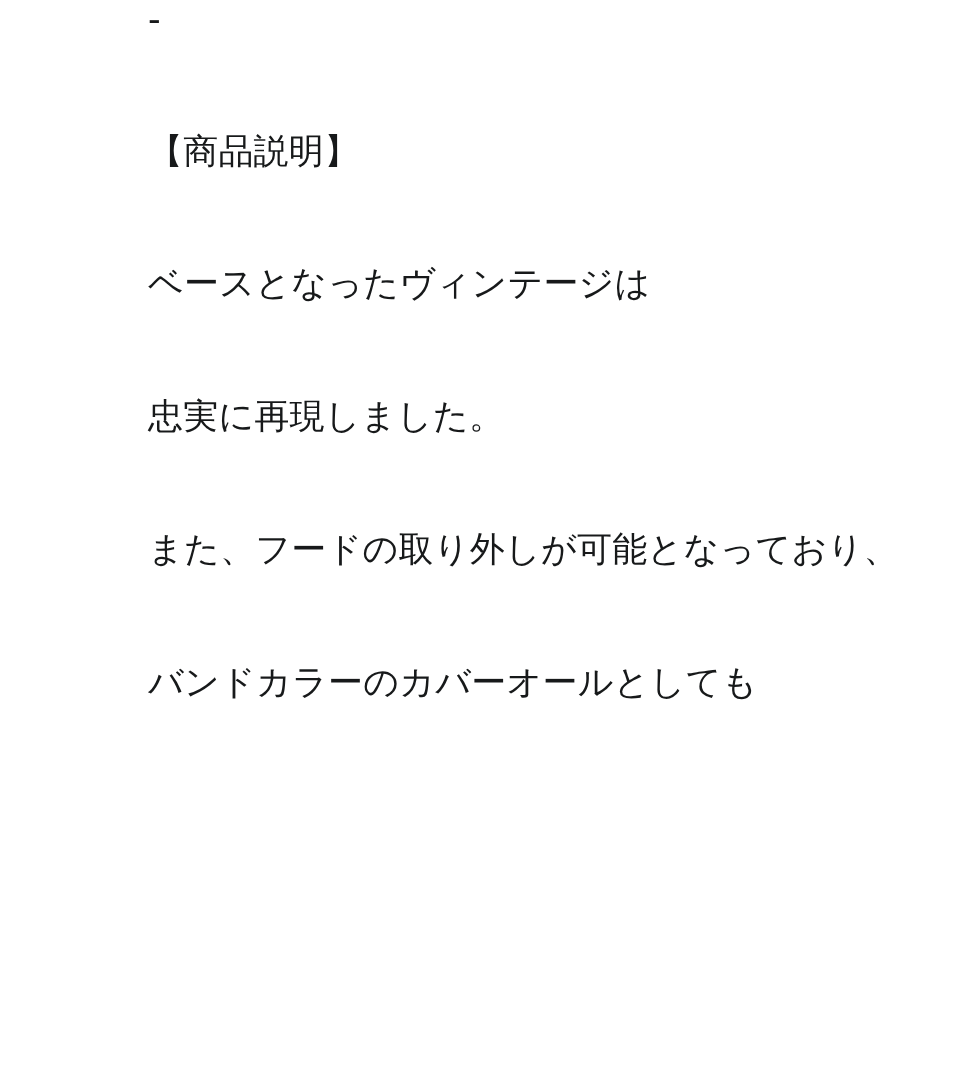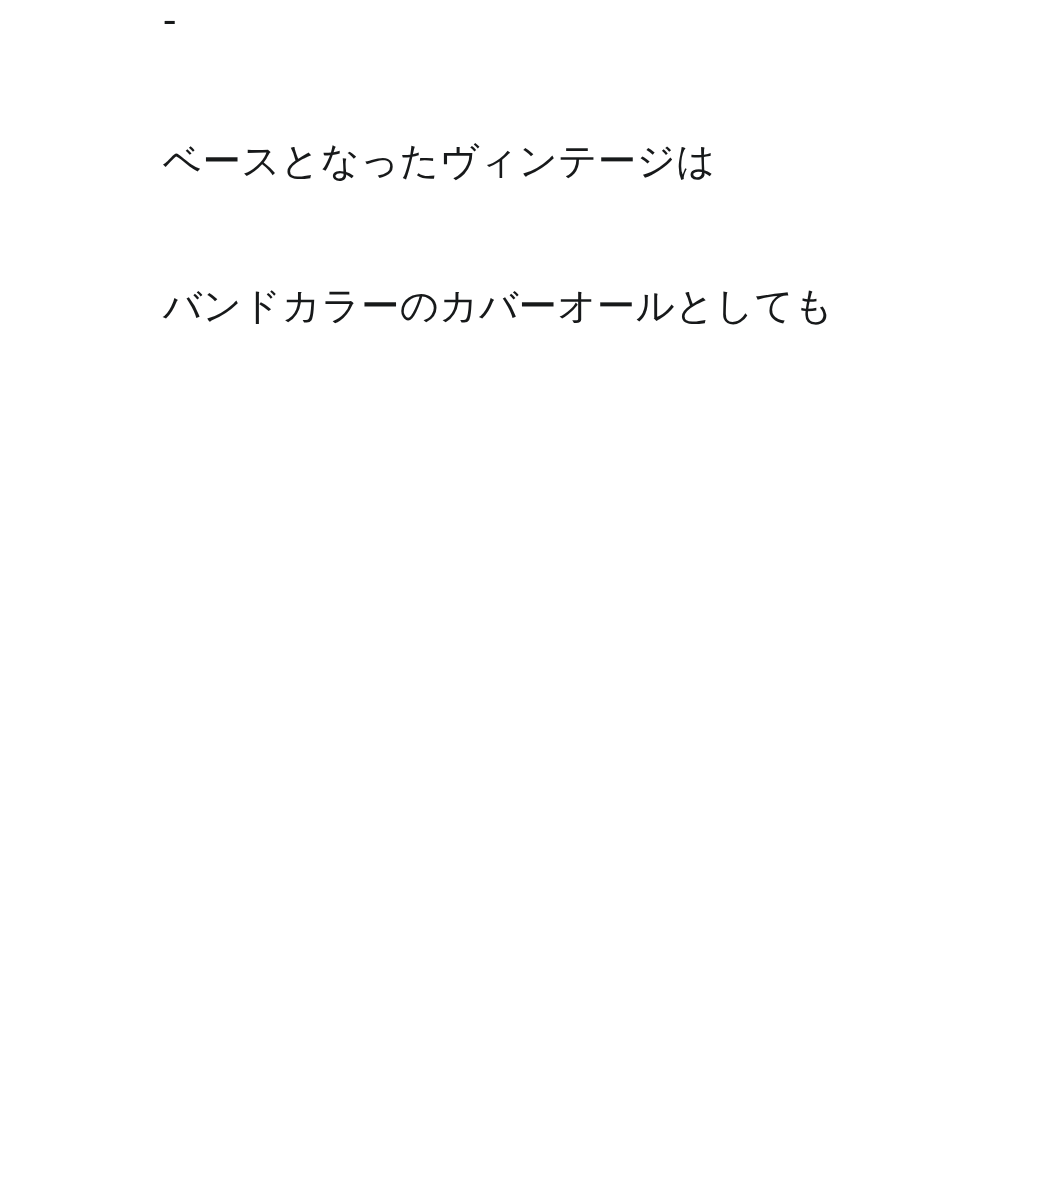--- a/index.html
+++ b/index.html
@@ -48,21 +48,24 @@
     display: block;
     padding-top: 4px;
   }
 </style>
 </head>
 <body>
 
 <div class="page">
   <div class="dash-line top-dash">-</div>
   <div class="doc-body">
+    <span class="line heading-line">【商品説明】</span>
     <span class="line">ベースとなったヴィンテージは</span>
+    <span class="line">忠実に再現しました。</span>
+    <span class="line">また、フードの取り外しが可能となっており、</span>
     <span class="line">バンドカラーのカバーオールとしても</span>
     
     
     
     
     
     
     
     
     

